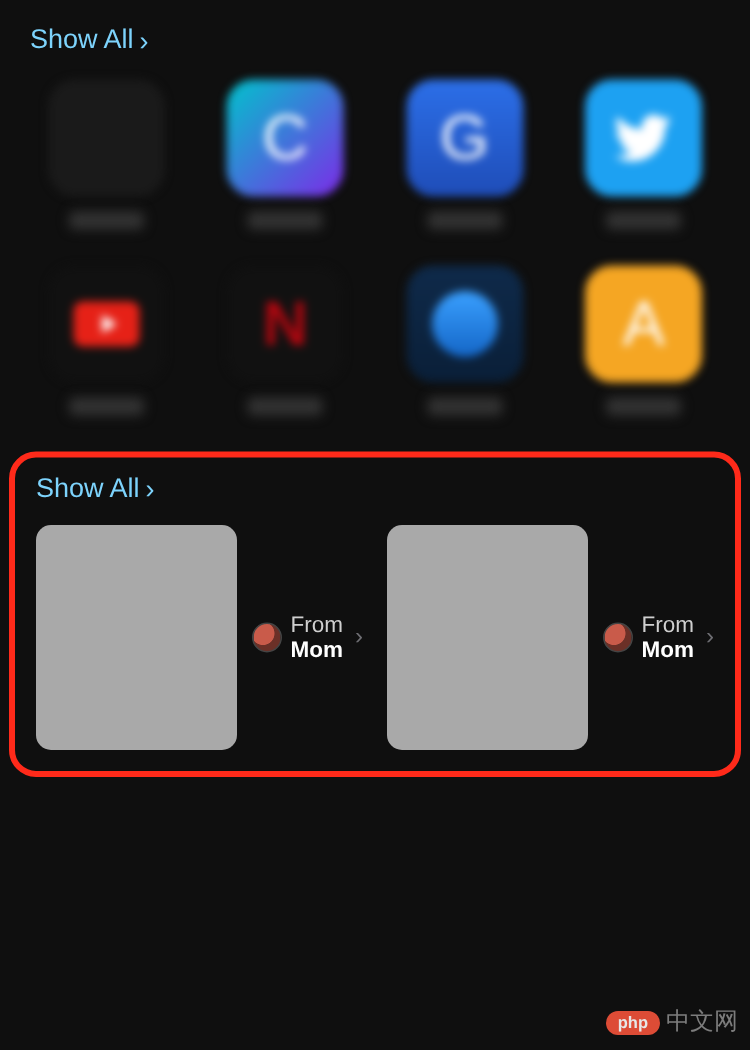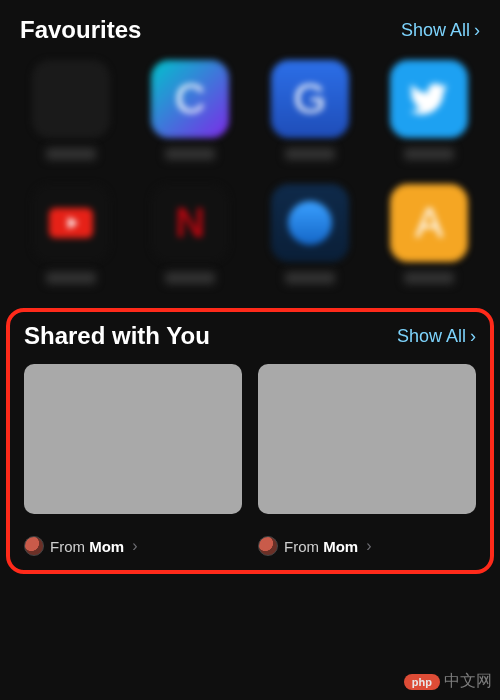--- a/index.html
+++ b/index.html
@@ -115,22 +115,22 @@
       align-items:center;
       margin-bottom:14px;
     }
     .cards {
       display:grid;
       grid-template-columns:1fr 1fr;
       gap:16px;
     }
     .card {
       display:flex;
-      flex-direction:column;
-      gap:22px;
+      flex-direction:row;
+      gap:10px;
     }
     .card-thumb {
       background:#a9a9a9;
       width:100%;
       height:150px;
       border-radius:10px;
       cursor:pointer;
     }
     .from-row {
       display:flex;
@@ -162,21 +162,20 @@
       background:#f4533b;color:#fff;font-size:11px;
       padding:2px 8px;border-radius:10px;font-weight:600;
     }
     .wm-text{color:#888;font-size:16px;}
   </style>
 </head>
 <body>
 
 <div class="section">
   <div class="section-header">
-    <div class="section-title">Favourites</div>
     <div class="show-all">
       <span>Show All</span>
       <span class="chev">›</span>
     </div>
   </div>
 
   <div class="fav-grid">
     <div class="fav-item">
       <div class="fav-icon ic-work">
           <div></div>
@@ -220,21 +219,20 @@
     </div>
     <div class="fav-item">
       <div class="fav-icon ic-amazon">A</div>
       <div class="fav-label"></div>
     </div>
   </div>
 </div>
 
 <div class="shared-wrapper">
   <div class="shared-header">
-    <div class="shared-title">Shared with You</div>
     <div class="show-all">
       <span>Show All</span>
       <span class="chev">›</span>
     </div>
   </div>
 
   <div class="cards">
     <div class="card">
       <div class="card-thumb"></div>
       <div class="from-row">

